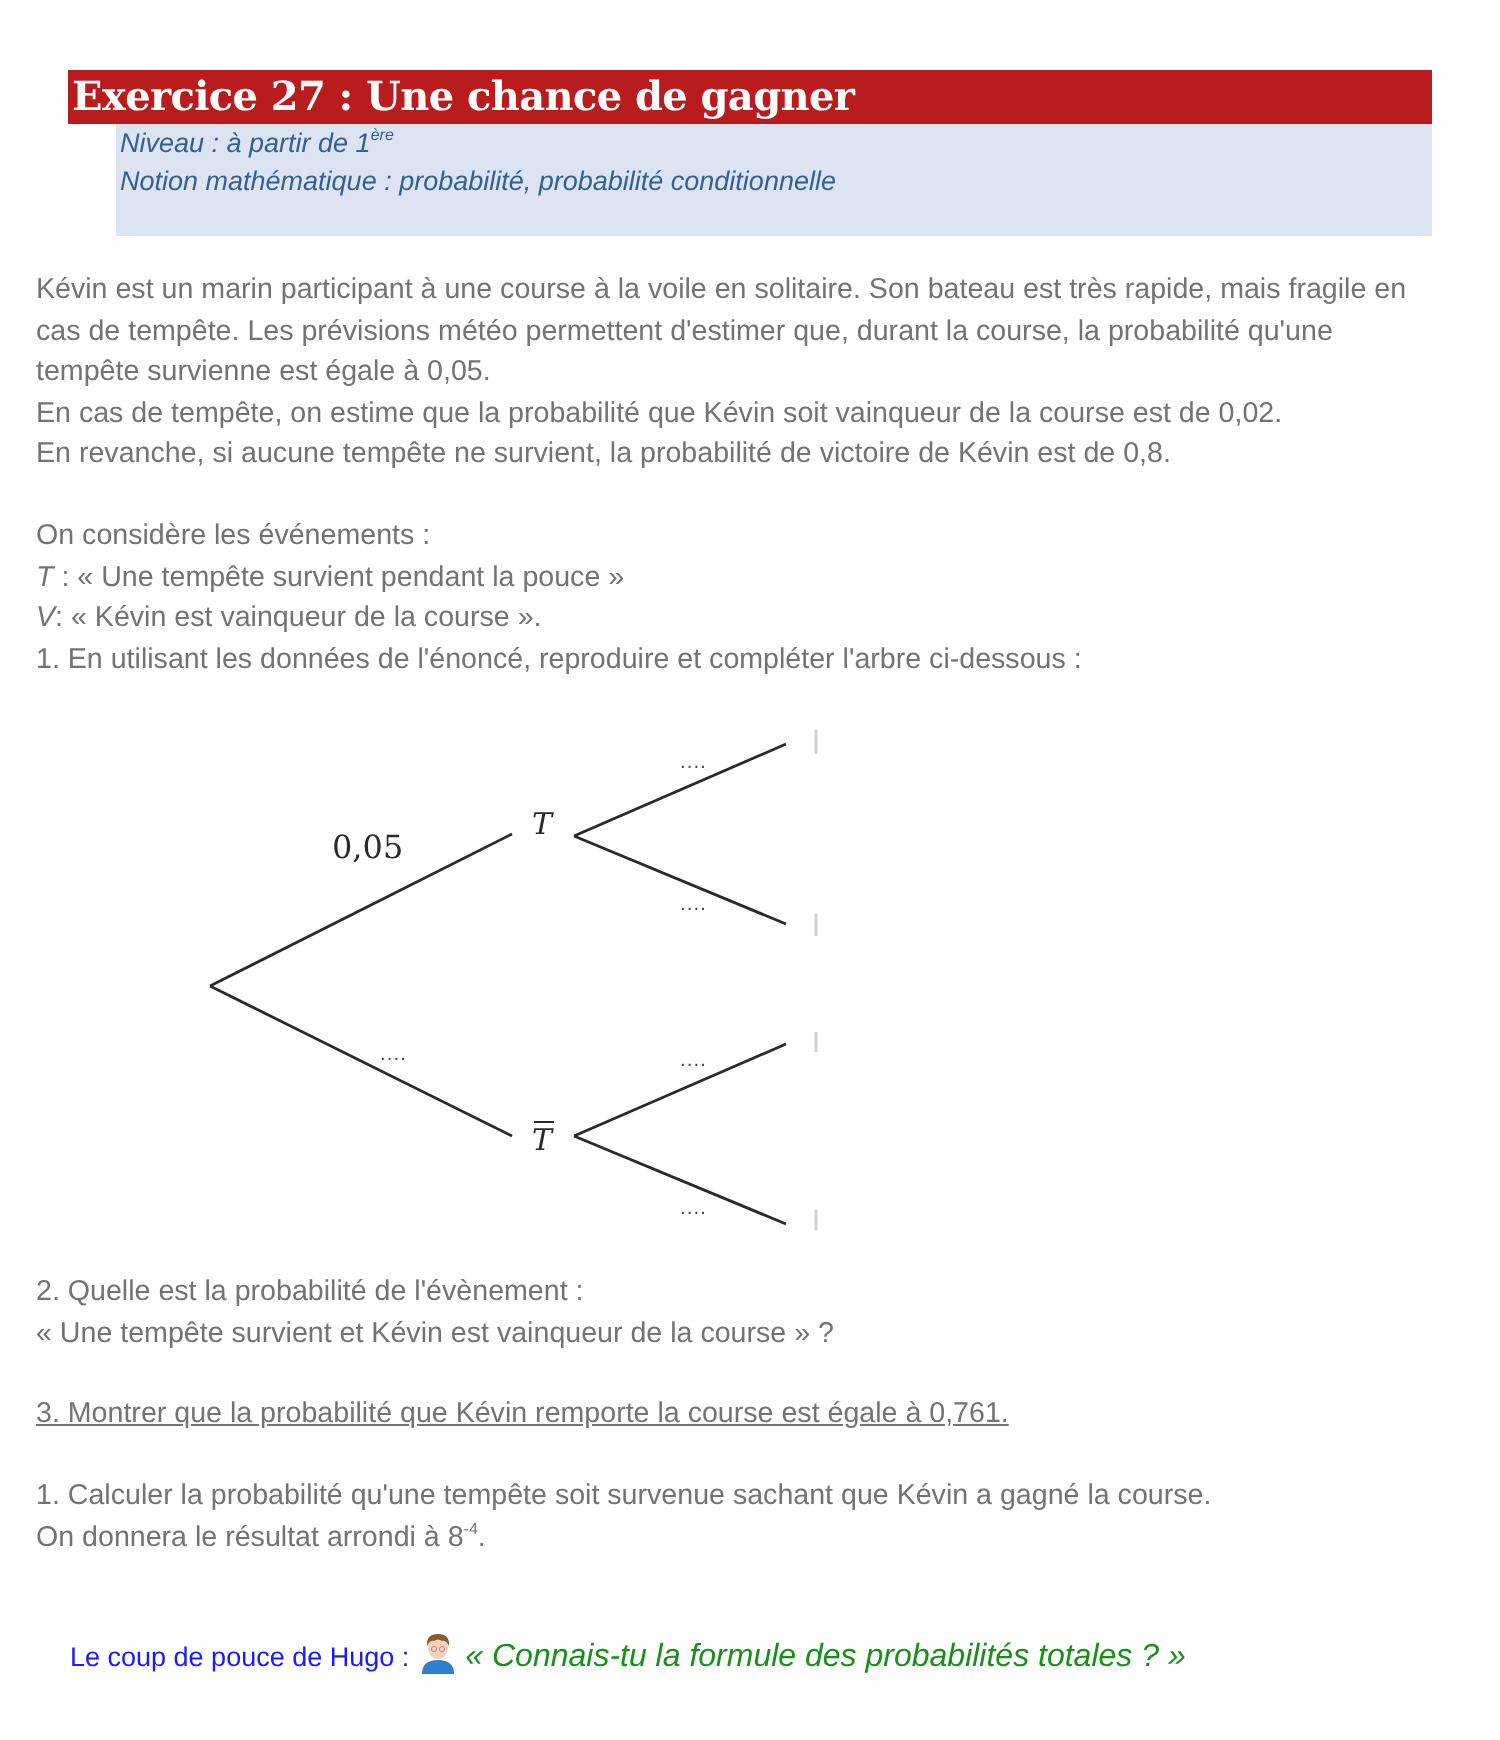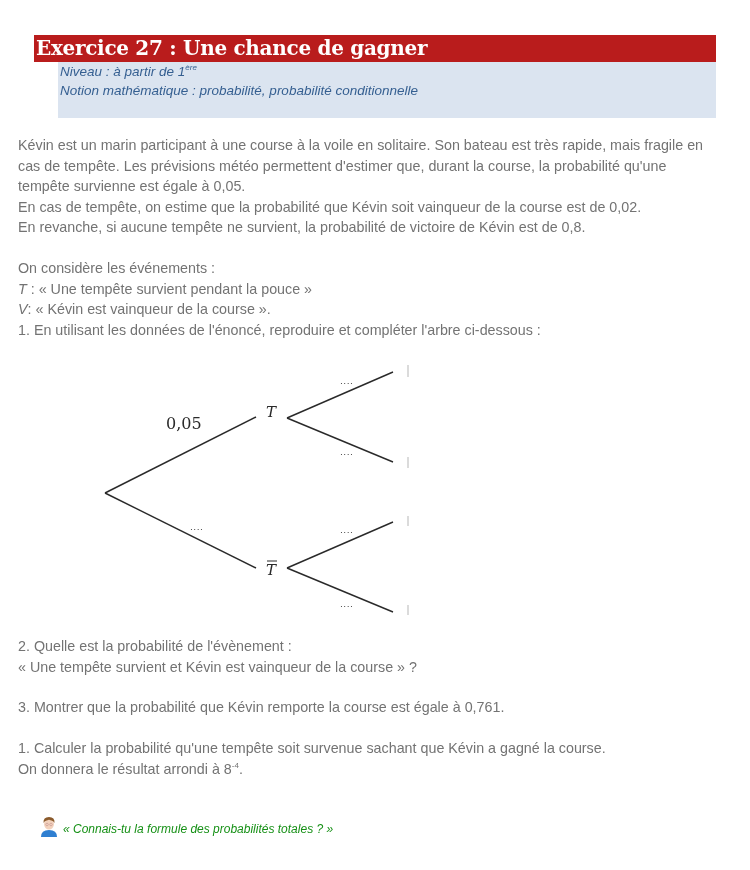--- a/index.html
+++ b/index.html
@@ -59,21 +59,21 @@
     .text .it { font-style: italic; }
     .text sup {
       font-size: 8px;
       vertical-align: 6px;
       line-height: 0;
     }
     #p-intro { top: 135px; }
     #p-events { top: 258px; }
     #p-q1 { top: 320px; }
     #p-q2 { top: 636px; }
-    #p-q3 { top: 697px; }
+    #p-q3 { top: 697px; text-decoration: underline; }
     #p-q4 { top: 738px; }
 
     .tree {
       position: absolute;
       left: 0;
       top: 0;
       width: 750px;
       height: 870px;
       pointer-events: none;
     }
@@ -103,21 +103,21 @@
       font-size: 13.5px;
       line-height: 20px;
       white-space: nowrap;
       display: flex;
       align-items: center;
     }
     .hint .lead { color: #1a1aff; }
     .hint .quote {
       color: #169016;
       font-style: italic;
-      font-size: 12px;
+      font-size: 16px;
     }
     .avatar {
       display: inline-block;
       width: 20px;
       height: 22px;
       margin: 0 4px 0 4px;
       position: relative;
       top: -3px;
     }
   </style>
@@ -182,20 +182,21 @@
 </div>
 
 <div class="text" id="p-q3">3. Montrer que la probabilité que Kévin remporte la course est égale à 0,761.</div>
 
 <div class="text" id="p-q4">
   <div>1. Calculer la probabilité qu'une tempête soit survenue sachant que Kévin a gagné la course.</div>
   <div><span>On donnera le résultat arrondi à 8</span><sup>-4</sup><span>.</span></div>
 </div>
 
 <div class="hint">
+  <span class="lead">Le coup de pouce de Hugo : </span>
   <span class="avatar">
     <svg width="20" height="22" viewBox="0 0 20 22" xmlns="http://www.w3.org/2000/svg">
 
       <path d="M2 22 Q2 15 10 15 Q18 15 18 22 Z" fill="#2f7fd1"></path>
 
       <ellipse cx="10" cy="9" rx="5" ry="5.5" fill="#f3d2bd"></ellipse>
 
       <path d="M4.5 8 Q4 2 10 2 Q16 2 15.5 8 Q14 5 12 5.5 Q10 4 8 5.5 Q6 5 4.5 8 Z" fill="#8a5a2b"></path>
 
       <circle cx="8" cy="9.5" r="1.3" fill="none" stroke="#b88" stroke-width="0.5"></circle>

